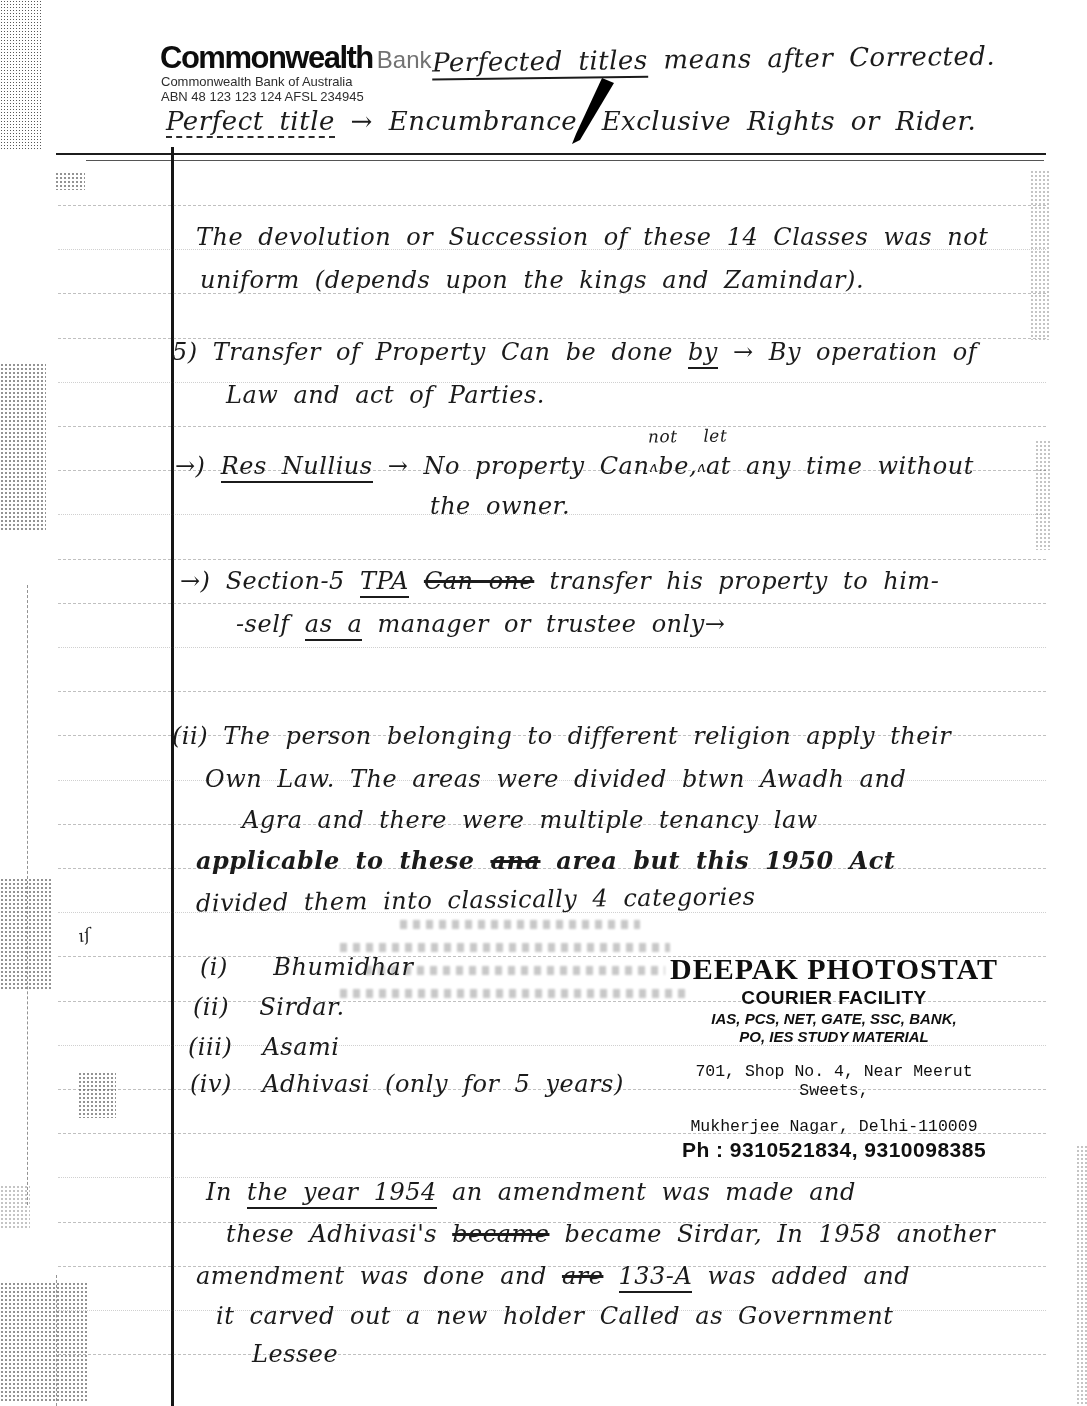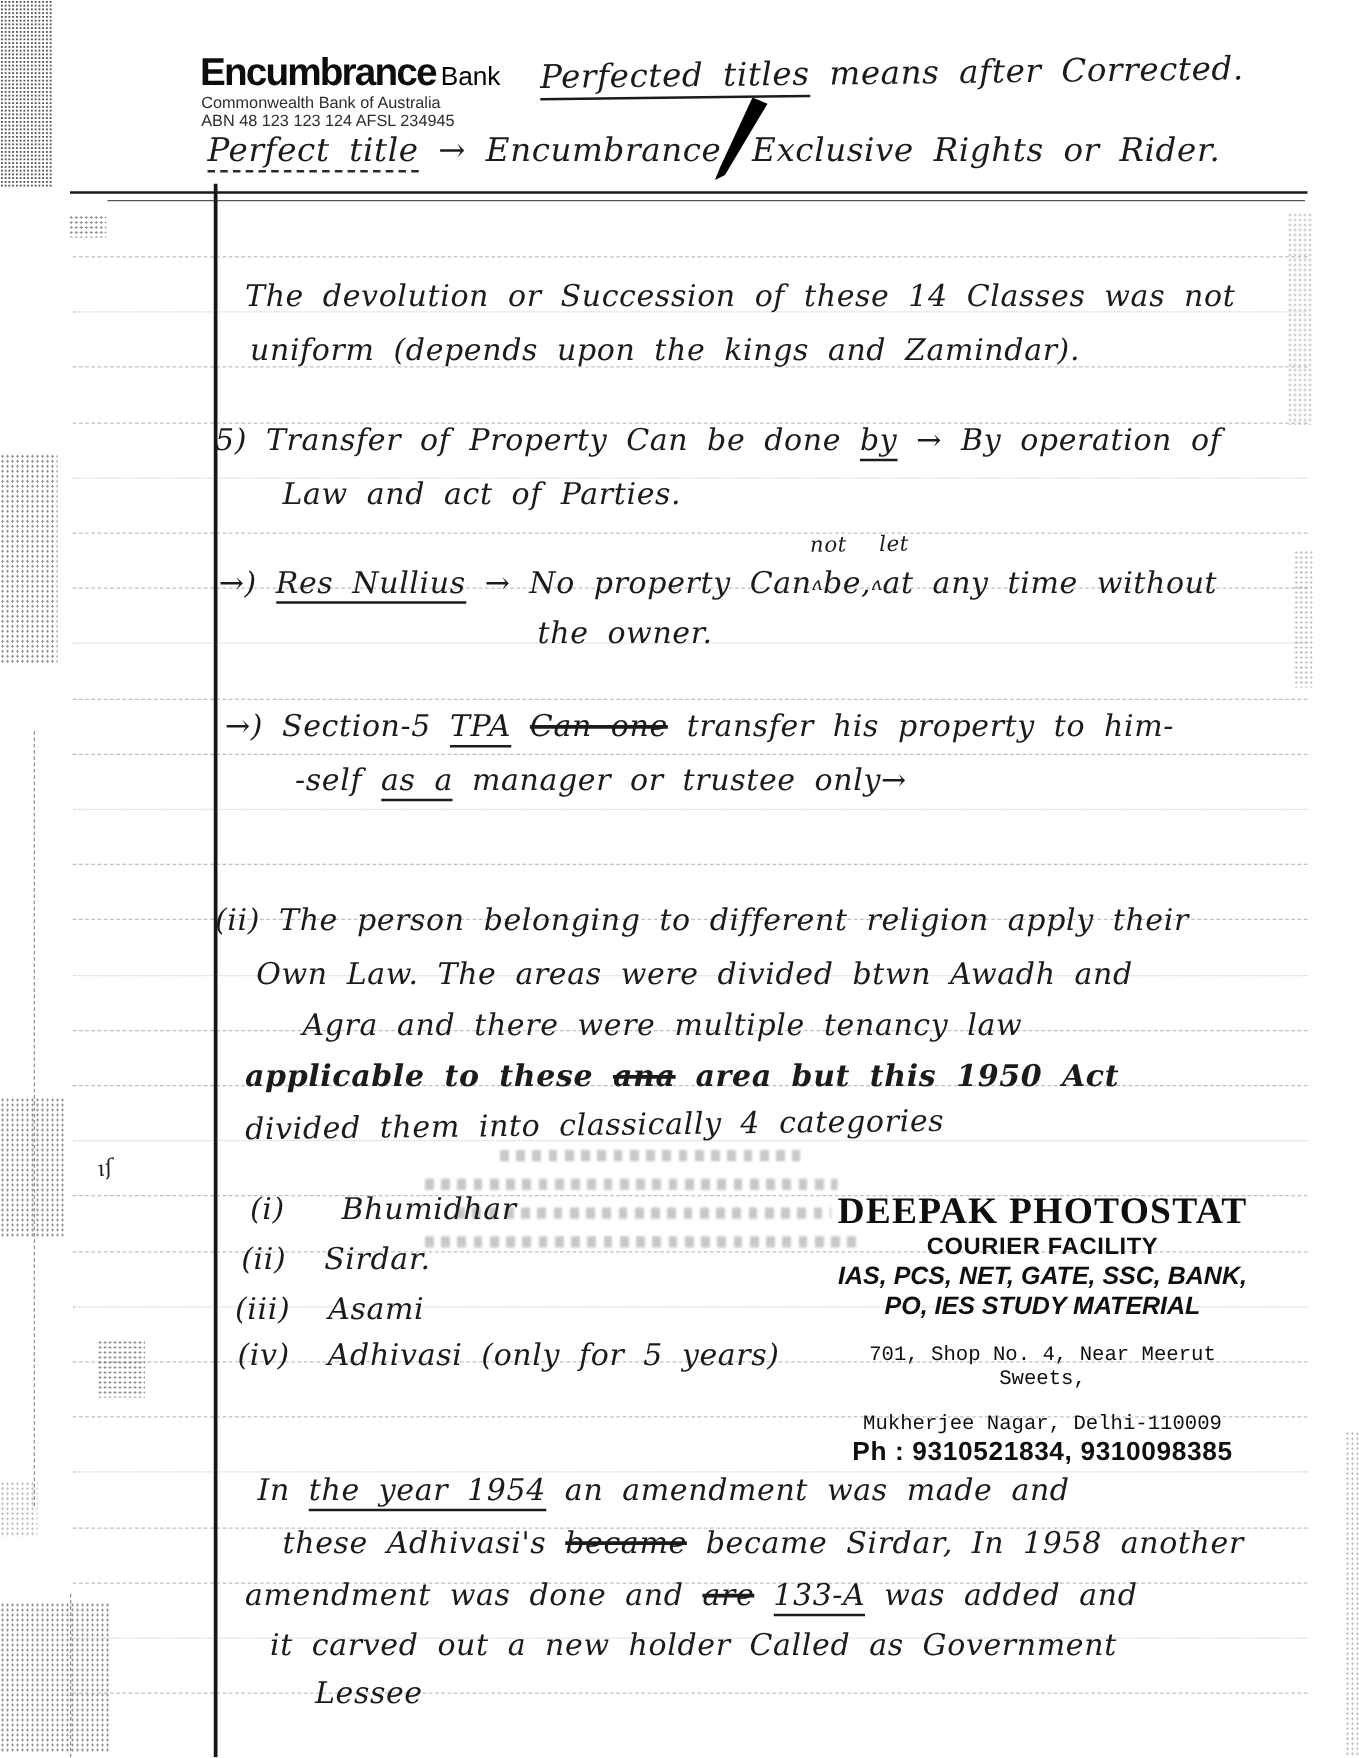--- a/index.html
+++ b/index.html
@@ -14,38 +14,38 @@
   .vdash{position:absolute;border-left:1.5px dashed rgba(40,40,40,.5);}
   
   .toprule1{position:absolute;left:56px;top:153px;width:990px;border-top:2px solid #1c1c1c;}
   .toprule2{position:absolute;left:86px;top:160px;width:958px;border-top:1.5px solid #2a2a2a;opacity:.8;}
   .marginline{position:absolute;left:171px;top:147px;width:2.5px;height:1259px;background:#161616;}
   .rule{position:absolute;left:58px;width:988px;border-top:1.6px dashed rgba(70,70,70,.34);}
   .rule.dotty{border-top-style:dotted;opacity:.75;}
   
   .logo{position:absolute;left:160px;top:40px;white-space:nowrap;}
   .logo .cw{font-family:"Liberation Sans",sans-serif;font-weight:900;font-size:31px;letter-spacing:-1.5px;color:#0d0d0d;}
-  .logo .bk{font-family:"Liberation Sans",sans-serif;font-weight:400;font-size:21px;color:#000000;margin-left:4px;}
+  .logo .bk{font-family:"Liberation Sans",sans-serif;font-weight:400;font-size:24px;color:#737373;margin-left:4px;}
   .lh-sub{position:absolute;left:161px;top:74px;font-size:13px;color:#2d2d2d;}
   .lh-abn{position:absolute;left:161px;top:89px;font-size:13px;color:#2d2d2d;}
   
   .hw{position:absolute;font-family:"DejaVu Serif",serif;font-style:italic;font-size:24px;
       color:#1b1b1b;white-space:nowrap;letter-spacing:.5px;word-spacing:7px;}
   .hw.big{font-size:26px;}
   .hw.small{font-size:17px;}
   .ul{border-bottom:2.5px solid #1b1b1b;padding-bottom:1px;}
   .uld{border-bottom:2px dashed #2b2b2b;}
   .strike{text-decoration:line-through;text-decoration-thickness:2.5px;}
   .caret{font-size:15px;position:relative;top:-2px;color:#1b1b1b;}
   .tilt-l{transform:rotate(-0.7deg);}
   
   .stamp{position:absolute;left:660px;top:952px;width:348px;text-align:center;color:#0f0f0f;}
   .stamp .s1{font-family:"Liberation Serif",serif;font-weight:700;font-size:30px;letter-spacing:1px;white-space:nowrap;}
   .stamp .s2{font-family:"Liberation Sans",sans-serif;font-weight:700;font-size:19px;letter-spacing:.5px;margin-top:1px;}
-  .stamp .s3,.stamp .s4{font-family:"Liberation Sans",sans-serif;font-weight:700;font-style:italic;font-size:20px;margin-top:1px;}
+  .stamp .s3,.stamp .s4{font-family:"Liberation Sans",sans-serif;font-weight:700;font-style:italic;font-size:15px;margin-top:1px;}
   .stamp .s5,.stamp .s6{font-family:Liberation Mono, monospace;font-size:16.5px;margin-top:17px;}
   .stamp .s7{font-family:"Liberation Sans",sans-serif;font-weight:700;font-size:21px;margin-top:2px;letter-spacing:.5px;}
   
   .ghost{position:absolute;filter:blur(1px);opacity:.5;pointer-events:none;}
   .ghost .row{height:9px;margin-bottom:14px;background-image:repeating-linear-gradient(90deg,rgba(110,110,110,.75) 0 7px,transparent 7px 13px);}
   .penmark{position:absolute;}
 </style>
 </head>
 <body>
 
@@ -59,21 +59,21 @@
   <div class="noise" style="left:0;top:878px;width:52px;height:112px;"></div>
   <div class="noise" style="left:78px;top:1072px;width:38px;height:46px;"></div>
   <div class="noise faint" style="left:0;top:1185px;width:30px;height:45px;"></div>
   <div class="noise" style="left:0;top:1282px;width:88px;height:120px;"></div>
   <div class="noise faint" style="left:1076px;top:1145px;width:11px;height:260px;"></div>
   <div class="vdash" style="left:27px;top:585px;height:620px;"></div>
   <div class="vdash" style="left:56px;top:1275px;height:131px;"></div>
   <div class="hw small" style="left:78px;top:925px;transform:rotate(-12deg);">ıſ</div>
 
   <div class="logo">
-    <span class="cw">Encumbrance</span><span class="bk">Bank</span>
+    <span class="cw">Commonwealth</span><span class="bk">Bank</span>
   </div>
   <div class="lh-sub">Commonwealth Bank of Australia</div>
   <div class="lh-abn">ABN 48 123 123 124  AFSL 234945</div>
 
   <div class="hw big tilt-l" style="left:432px;top:44px;">
     <span class="ul">Perfected titles</span><span> means after Corrected.</span>
   </div>
   <div class="hw big" style="left:166px;top:106px;">
     <span class="uld">Perfect title</span><span> → Encumbrance, Exclusive Rights or Rider.</span>
   </div>

